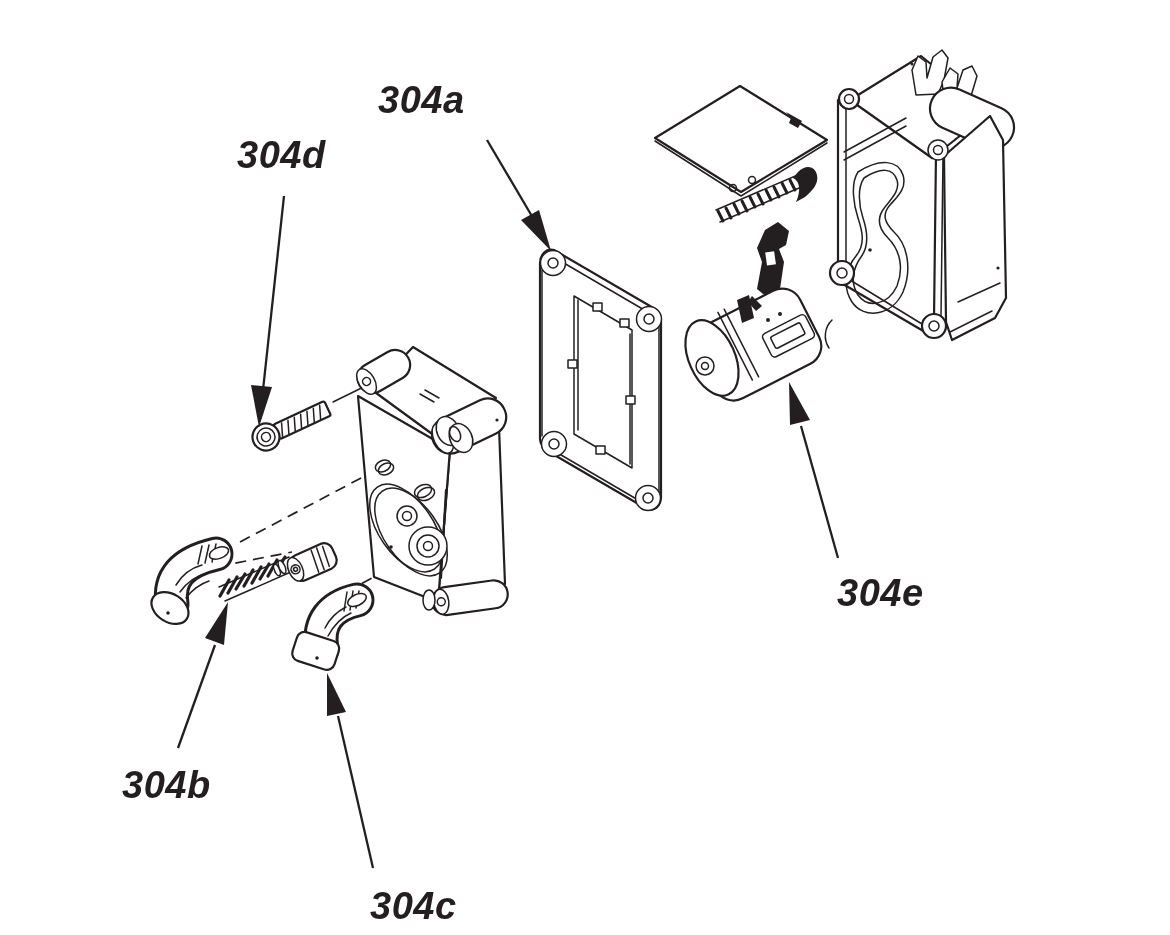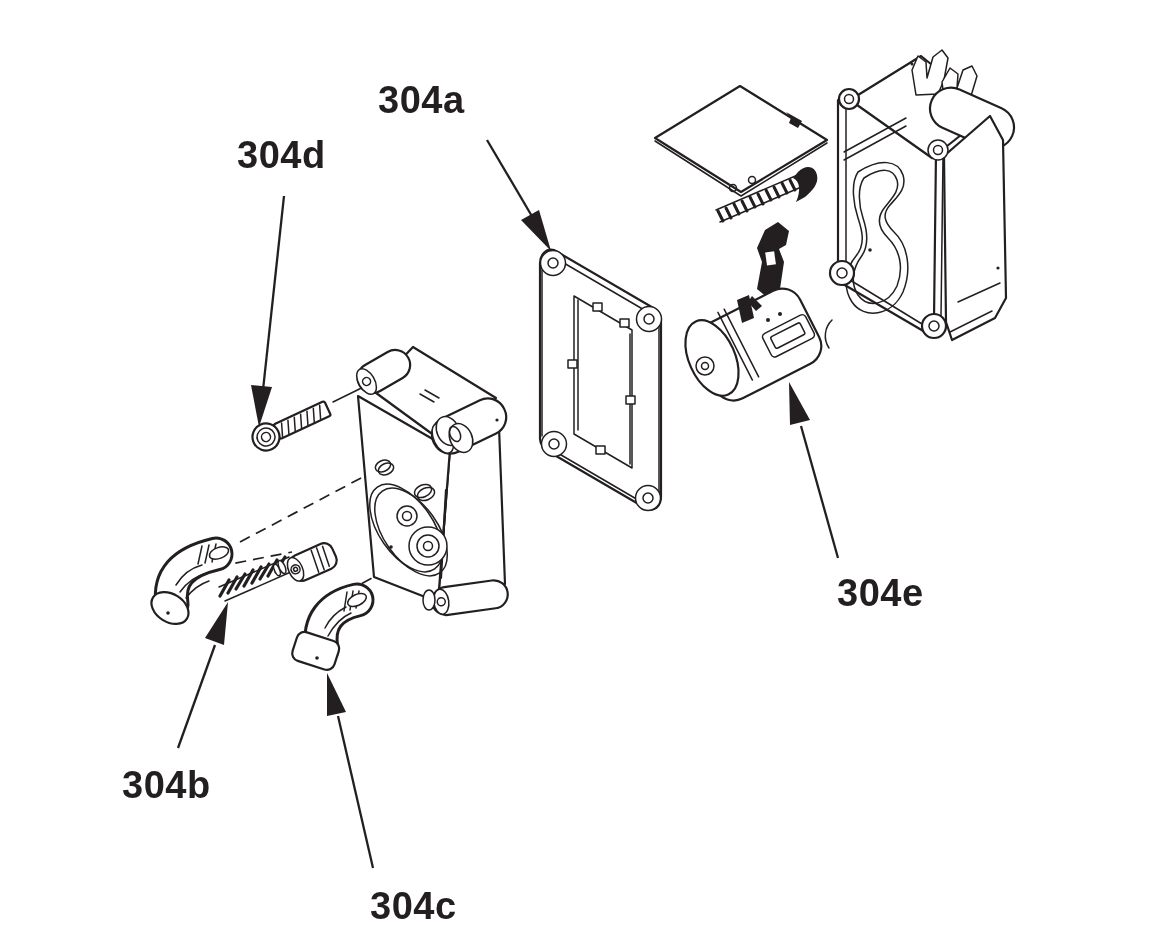--- a/index.html
+++ b/index.html
@@ -1,17 +1,17 @@
 <!DOCTYPE html>
 <html><head>
 <meta charset="utf-8">
 <style>
   html,body{margin:0;padding:0;background:#ffffff;}
   .page{position:relative;width:1170px;height:935px;background:#ffffff;overflow:hidden;
-        font-family:"Liberation Sans", sans-serif;}
+        font-family:"Liberation Sans", sans-serif;font-style:italic;}
   svg{display:block;}
   .ln{fill:none;stroke:#231f20;stroke-width:2.2;stroke-linecap:round;stroke-linejoin:round;}
   .lt{fill:none;stroke:#231f20;stroke-width:1.5;stroke-linecap:round;stroke-linejoin:round;}
   .wf{fill:#ffffff;stroke:#231f20;stroke-width:2.2;stroke-linejoin:round;}
   .wl{fill:#ffffff;stroke:#231f20;stroke-width:1.5;stroke-linejoin:round;}
   .dk{fill:#231f20;stroke:none;}
   .dash{fill:none;stroke:#231f20;stroke-width:1.7;stroke-dasharray:11 7;}
   .tube-o{fill:none;stroke:#231f20;stroke-width:35;stroke-linecap:round;}
   .tube-i{fill:none;stroke:#ffffff;stroke-width:29;stroke-linecap:round;}
   .coil{fill:none;stroke:#231f20;stroke-width:3.2;stroke-linecap:round;}

